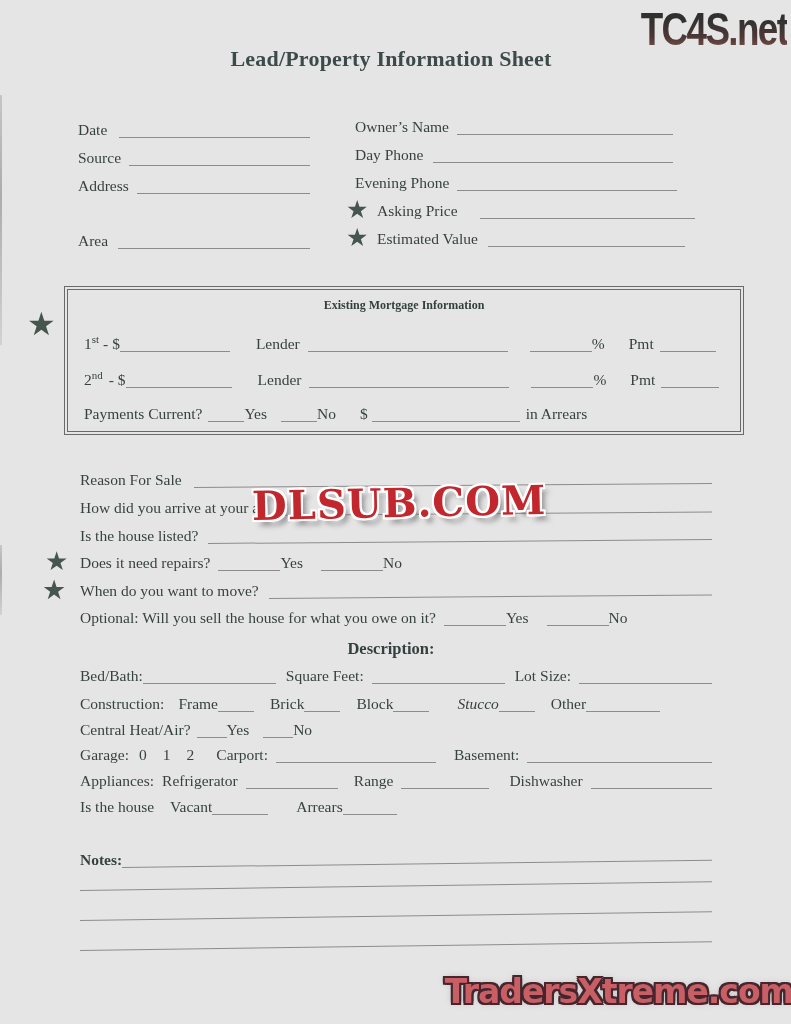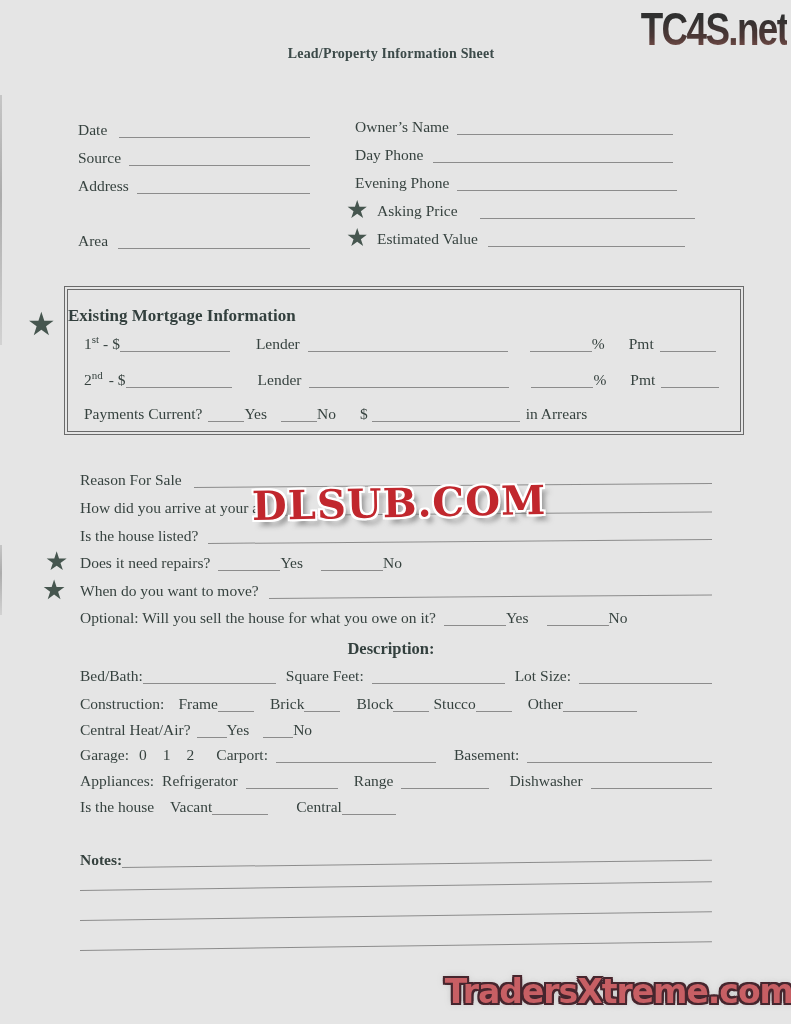--- a/index.html
+++ b/index.html
@@ -7,31 +7,31 @@
         font-family:"Liberation Serif",serif;color:#36423f;}
   .frow{position:absolute;display:flex;align-items:center;font-size:15.5px;
         white-space:nowrap;line-height:19px;color:#36423f;}
   .lbl{flex:none;}
   .fill{border-bottom:1px solid #8c8c8c;align-self:flex-end;height:3px;margin-bottom:1px;flex:none;}
   .fill.grow{flex:1;}
   .tilt{transform:rotate(-0.45deg);transform-origin:left bottom;}
   sup{font-size:11px;line-height:0;}
   .star{position:absolute;color:#46564f;line-height:1;font-family:"DejaVu Sans",sans-serif;}
   .page-title{position:absolute;left:0;top:46px;width:782px;text-align:center;
-        font-size:14px;font-weight:bold;color:#3c4a49;letter-spacing:.2px;}
+        font-size:22px;font-weight:bold;color:#3c4a49;letter-spacing:.2px;}
   .tc4s{position:absolute;top:2px;right:4px;font-family:"Liberation Sans",sans-serif;
         font-weight:bold;font-size:46px;letter-spacing:-2px;transform:scaleX(.8);
         transform-origin:right top;
         background:linear-gradient(180deg,#303030 30%,#4c3836 65%,#8a5852 95%);
         -webkit-background-clip:text;background-clip:text;color:transparent;}
   .mortgage-box{position:absolute;left:64px;top:286px;width:678px;height:147px;
         border:1px solid #6a6a6a;}
   .mortgage-inner{position:absolute;inset:2px;border:1px solid #6a6a6a;}
-  .box-title{position:absolute;left:0;top:8px;width:100%;text-align:left;
-        font-size:17px;font-weight:bold;color:#33403e;margin-top:8px;}
+  .box-title{position:absolute;left:0;top:8px;width:100%;text-align:center;
+        font-size:12px;font-weight:bold;color:#33403e;}
   .section-title{position:absolute;left:0;top:639px;width:782px;text-align:center;
         font-size:16.5px;font-weight:bold;color:#33403e;}
   .notes-lbl{font-weight:bold;}
   .noteline{position:absolute;left:80px;width:632px;border-bottom:1px solid #8c8c8c;
         transform:rotate(-0.8deg);transform-origin:left bottom;}
   .dlsub{position:absolute;left:252px;top:479px;font-family:"DejaVu Serif",serif;
         font-weight:bold;font-size:40px;letter-spacing:1px;color:#c1272d;
         transform:rotate(-1.2deg);
         text-shadow:-2px 0 0 #fff,2px 0 0 #fff,0 -2px 0 #fff,0 2px 0 #fff,
           -2px -2px 0 #fff,2px 2px 0 #fff,-2px 2px 0 #fff,2px -2px 0 #fff,
@@ -187,21 +187,21 @@
   </div>
 
   <div class="frow" style="left:80px;top:694px;">
     <span class="lbl" style="margin-right:14px;">Construction:</span>
     <span class="lbl">Frame</span>
     <span class="fill" style="width:36px;"></span>
     <span class="lbl" style="margin-left:16px;">Brick</span>
     <span class="fill" style="width:36px;"></span>
     <span class="lbl" style="margin-left:16px;">Block</span>
     <span class="fill" style="width:36px;"></span>
-    <span class="lbl" style="margin-left:4px;">Stucco</span>
+    <span class="lbl" style="margin-left:28px;font-style:italic;">Stucco</span>
     <span class="fill" style="width:36px;"></span>
     <span class="lbl" style="margin-left:16px;">Other</span>
     <span class="fill" style="width:74px;"></span>
   </div>
 
   <div class="frow" style="left:80px;top:720px;">
     <span class="lbl">Central Heat/Air?</span>
     <span class="fill" style="width:30px;margin-left:6px;"></span>
     <span class="lbl">Yes</span>
     <span class="fill" style="width:30px;margin-left:14px;"></span>
@@ -226,21 +226,21 @@
     <span class="lbl" style="margin-left:16px;">Range</span>
     <span class="fill" style="width:88px;margin-left:8px;"></span>
     <span class="lbl" style="margin-left:20px;">Dishwasher</span>
     <span class="fill grow" style="margin-left:8px;"></span>
   </div>
 
   <div class="frow" style="left:80px;top:797px;">
     <span class="lbl">Is the house</span>
     <span class="lbl" style="margin-left:16px;">Vacant</span>
     <span class="fill" style="width:56px;"></span>
-    <span class="lbl" style="margin-left:28px;">Central</span>
+    <span class="lbl" style="margin-left:28px;">Arrears</span>
     <span class="fill" style="width:54px;"></span>
   </div>
 
   <div class="frow" style="left:80px;top:850px;width:632px;">
     <span class="lbl notes-lbl">Notes:</span>
     <span class="fill grow" style="transform:rotate(-0.7deg);transform-origin:left bottom;"></span>
   </div>
   <div class="noteline" style="top:890px;"></div>
   <div class="noteline" style="top:920px;"></div>
   <div class="noteline" style="top:950px;"></div>

